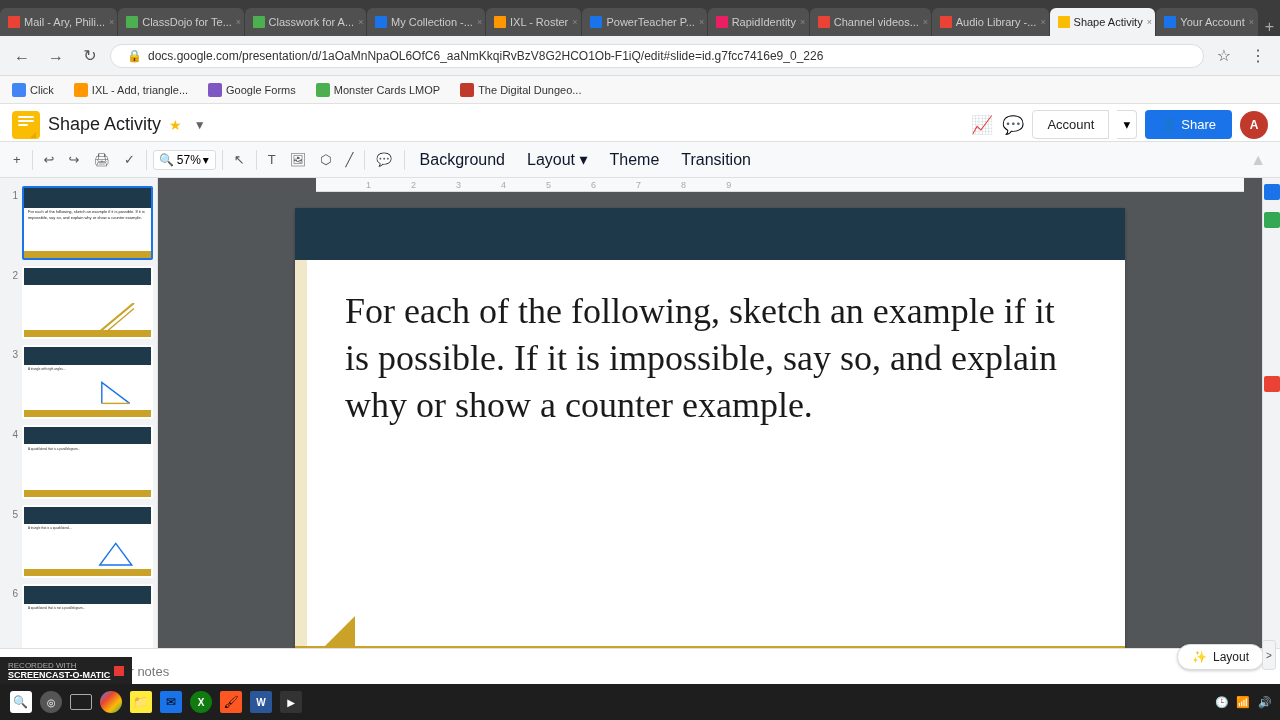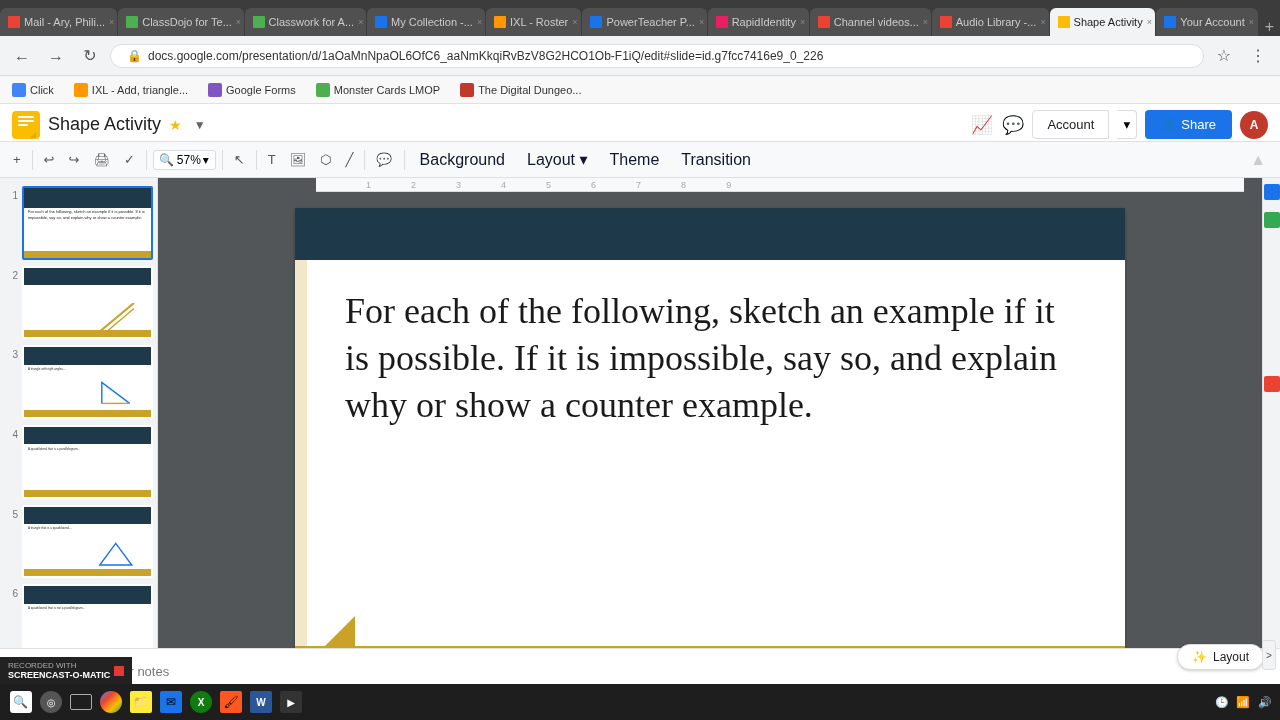--- a/index.html
+++ b/index.html
@@ -49,21 +49,21 @@
     .slide-bottom-bar { position: absolute; bottom: 0; left: 0; right: 0; height: 30px; background: #c9a227; }
 
     
     .right-panel { width: 18px; background: #f1f3f4; border-left: 1px solid #e0e0e0; display: flex; flex-direction: column; align-items: center; padding: 4px 0; gap: 6px; }
 
     
     .speaker-notes { height: 46px; background: #fff; border-top: 1px solid #e0e0e0; display: flex; align-items: center; padding: 0 16px; }
     .notes-text { color: #777; font-size: 13px; }
 
     
-    .screencast-badge { position: absolute; bottom: 0; left: 0; background: #222; color: white; font-size: 9px; padding: 4px 8px; display: flex; align-items: center; gap: 4px; }
+    .screencast-badge { position: absolute; bottom: 0; left: 0; background: #222; color: white; font-size: 9px; padding: 4px 8px; display: flex; align-items: center; gap: 4px; text-decoration: underline; }
 
     
     .taskbar { position: fixed; bottom: 0; left: 0; right: 0; height: 36px; background: #1e1e1e; display: flex; align-items: center; padding: 0 8px; gap: 4px; z-index: 100; }
     .taskbar-btn { background: none; border: none; cursor: pointer; padding: 2px; display: flex; align-items: center; justify-content: center; }
 
     .collapse-btn { background: none; border: none; cursor: pointer; color: #ccc; font-size: 16px; margin-left: auto; padding: 2px 6px; }
 
     .main-layout { display: flex; height: 470px; position: relative; }
 
     

